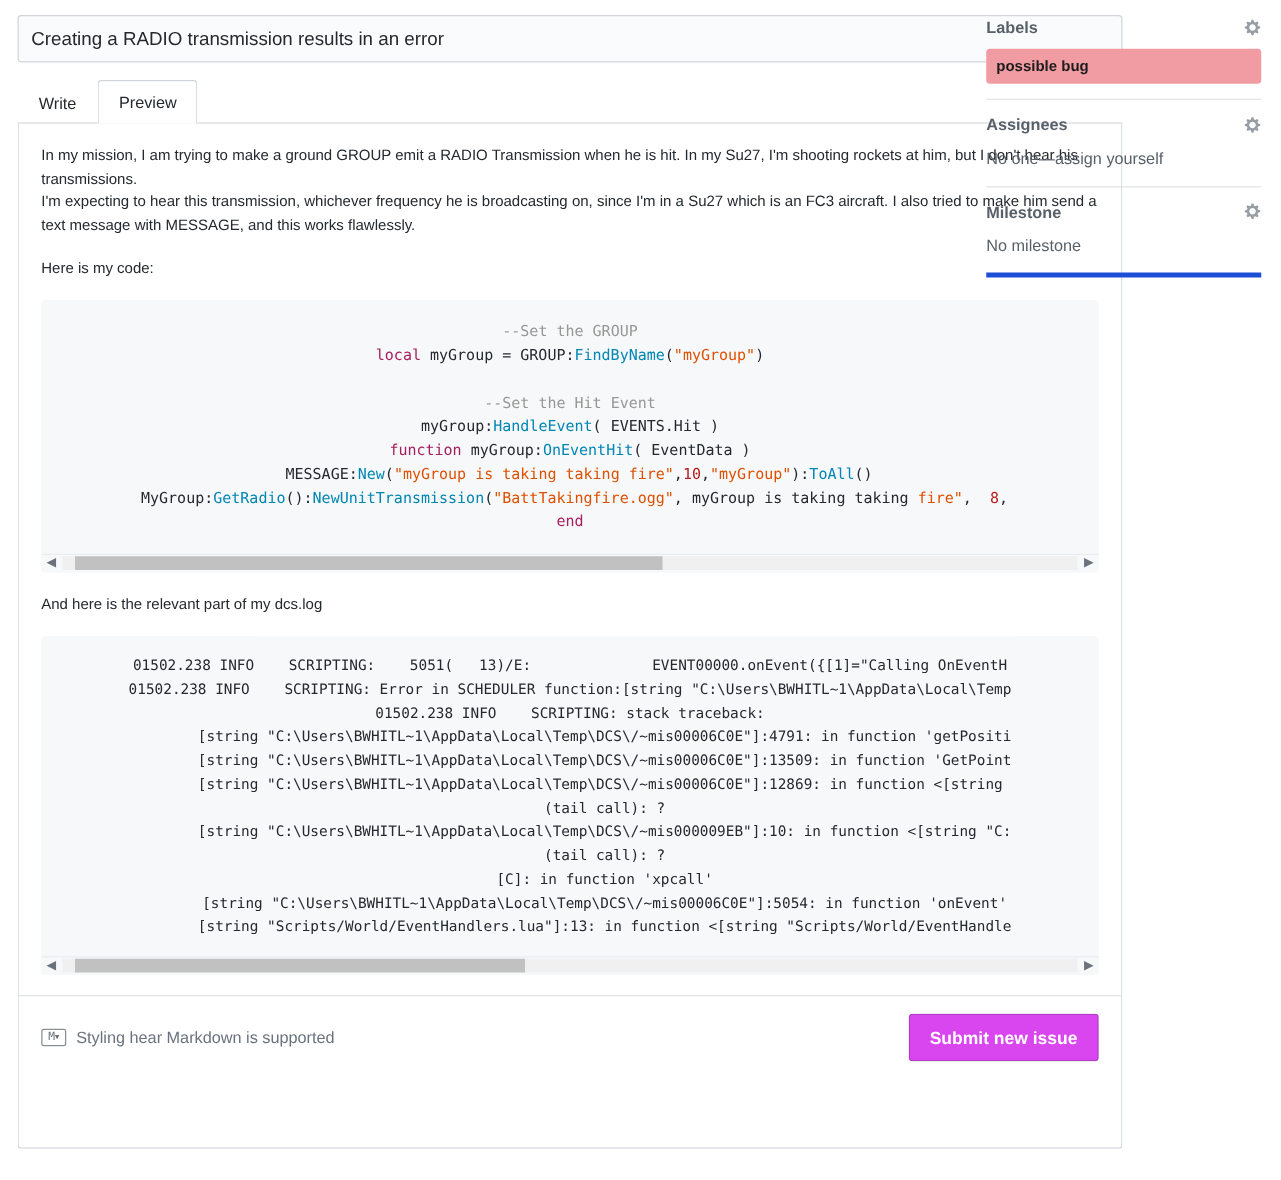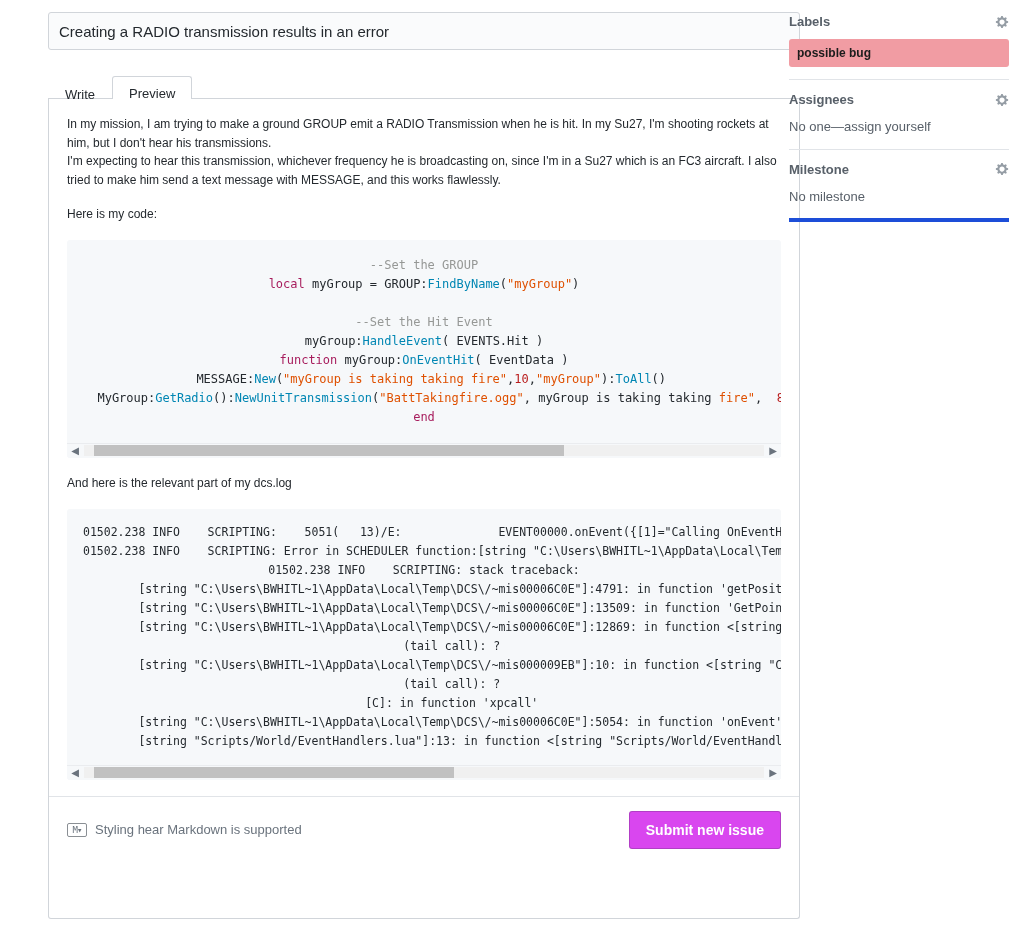--- a/index.html
+++ b/index.html
@@ -15,22 +15,21 @@
     height: 944px;
     overflow: hidden;
     background: #ffffff;
   }
 
   
   .composer {
     position: absolute;
     left: 14px;
     top: 12px;
-    width: 752px;
-    margin-left: 34px;
+    width: 884px;
   }
 
   .title-input {
     width: 100%;
     height: 38px;
     border: 1px solid #d1d5da;
     border-radius: 3px;
     background: #fafbfc;
     font-size: 15px;
     color: #24292e;
@@ -51,21 +50,21 @@
     font-size: 13px;
     line-height: 1;
     padding: 10px 16px;
     border: 1px solid transparent;
     border-bottom: none;
     border-radius: 3px 3px 0 0;
     color: #24292e;
     background: transparent;
     cursor: pointer;
     position: relative;
-    top: 13px;
+    top: 1px;
   }
   .tab.active {
     background: #ffffff;
     border-color: #d1d5da;
     border-bottom: 1px solid #ffffff;
     font-weight: normal;
   }
 
   .body-panel {
     border: 1px solid #d1d5da;

